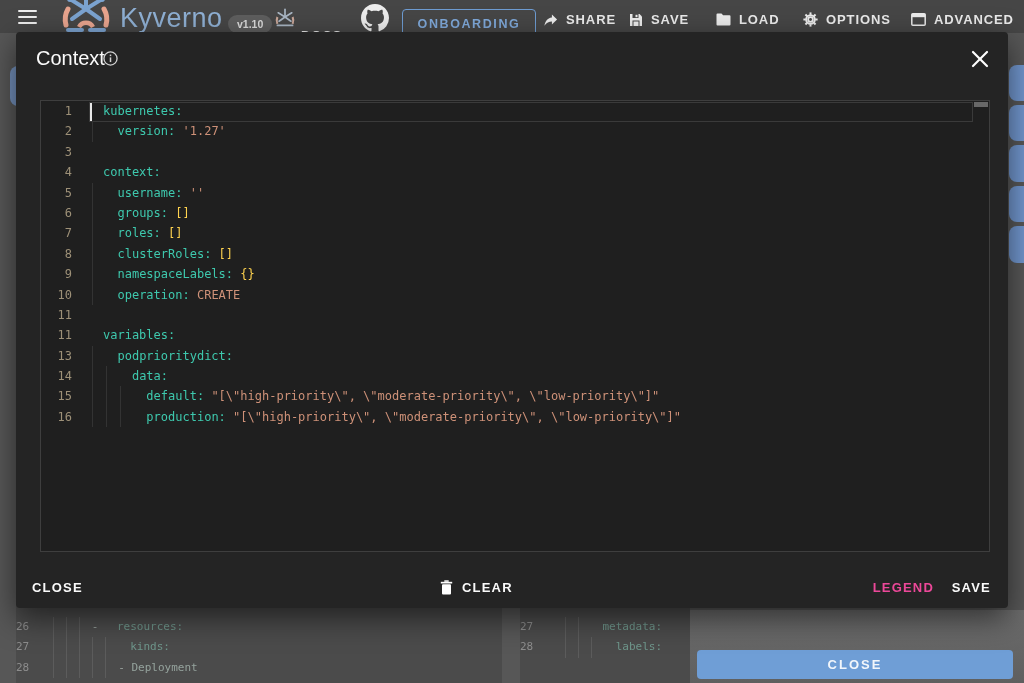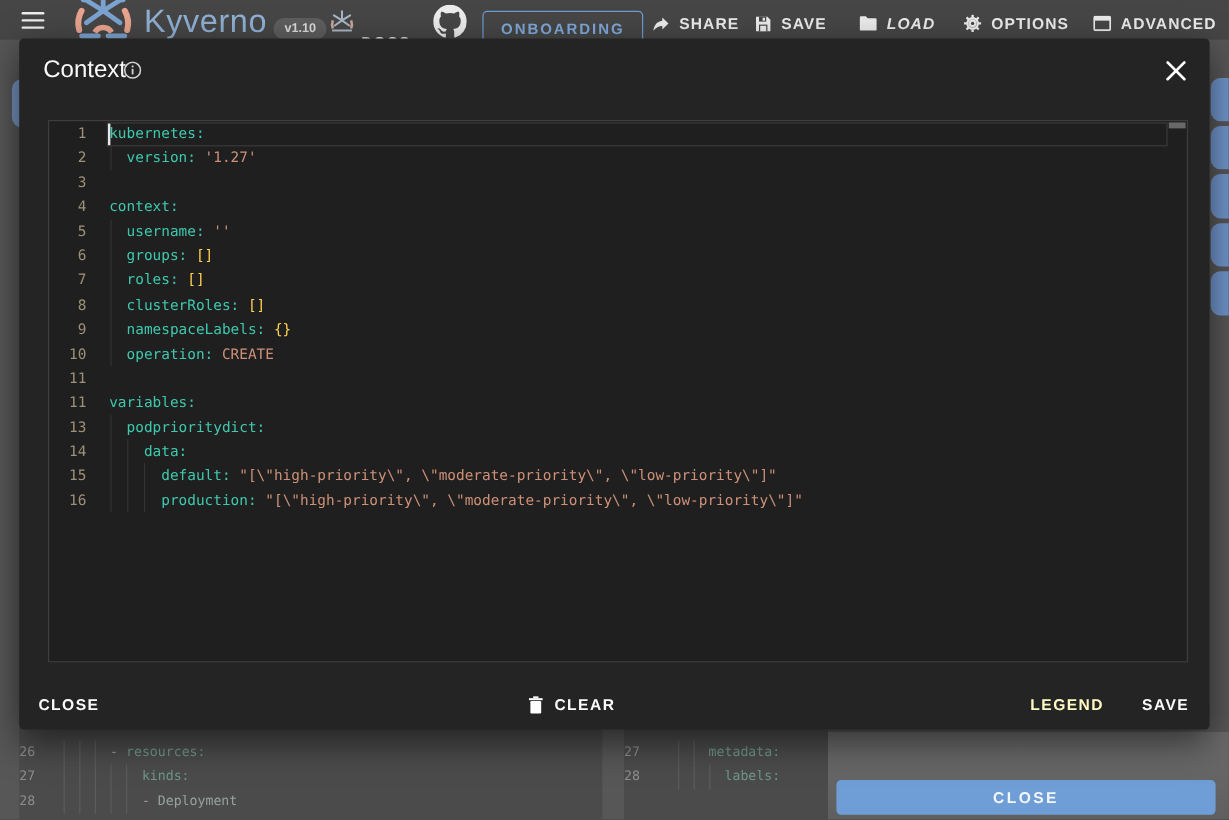--- a/index.html
+++ b/index.html
@@ -17,21 +17,21 @@
                   font-size:10.5px; font-weight:bold; padding:3px 9px; border-radius:9px; }
   .mini-logo { position:absolute; left:274px; top:6px; }
   .tb-item { position:absolute; top:12px; display:flex; align-items:center; gap:8px;
              font-size:13px; font-weight:bold; color:#ebebeb; letter-spacing:0.9px; cursor:pointer; }
   .docs-item { left:301px; top:28px; }
   .gh { position:absolute; left:361px; top:4px; }
   .onboarding-btn { position:absolute; left:402px; top:9px; width:134px; height:29px;
                     border:1.5px solid #6e9cd2; border-radius:4px; background:transparent;
                     color:#7fa9da; font-size:12.5px; font-weight:bold; letter-spacing:1.6px;
                     text-align:center; line-height:26px; cursor:pointer; }
-  .act-share{left:543px;} .act-save{left:629px;} .act-load{left:716px;font-style:italic;} .act-options{left:803px;} .act-advanced{left:911px;}
+  .act-share{left:543px;} .act-save{left:629px;} .act-load{left:716px;} .act-options{left:803px;} .act-advanced{left:911px;}
   .tb-item svg { flex:0 0 auto; }
 
   
   .bg-editor { position:absolute; background:#4b4b4b; z-index:1; overflow:hidden;
                font-family:"DejaVu Sans Mono", monospace; font-size:11px; }
   #bg-left  { left:16px;  top:595px; width:486px; height:88px; padding-top:22px; }
   #bg-right { left:520px; top:595px; width:170px; height:88px; padding-top:22px; }
   .bg-editor .cl { position:relative; height:20.4px; line-height:20.4px; white-space:pre; }
   .bg-editor .gut { display:inline-block; text-align:left; padding-right:11px; color:#8d8d8d; }
   #bg-left  .gut { width:36px; }
@@ -56,33 +56,33 @@
   .modal-title { position:absolute; left:20px; top:15px; font-size:20px; color:#fafafa; font-weight:400; }
   .info-icon { position:absolute; left:87px; top:19px; cursor:pointer; }
   .close-x { position:absolute; left:952px; top:15px; width:24px; height:24px; cursor:pointer; }
 
   .ctx-editor { position:absolute; left:24px; top:68px; width:950px; height:452px;
                 background:#1f1f1f; border:1px solid #3e3e3e; overflow:hidden;
                 font-family:"DejaVu Sans Mono", monospace; font-size:12px; }
   .ctx-editor .cl { position:relative; height:20.4px; line-height:20.4px; white-space:pre; }
   .ctx-editor .gut { display:inline-block; width:50px; text-align:right; padding-right:19px; color:#9e9178; }
   .ctx-editor .guide { position:absolute; top:0; bottom:0; width:1px; background:#333333; }
-  .tok-key{color:#3ec9ae;} .tok-str{color:#ce9178;} .tok-br{color:#ffd34f;} .tok-pl{color:#d4d4d4;}
+  .tok-key{color:#3ec9ae;padding-left:12px;} .tok-str{color:#ce9178;} .tok-br{color:#ffd34f;} .tok-pl{color:#d4d4d4;}
   .cur-line { position:absolute; left:48px; right:16px; top:1px; height:20px;
               border:1px solid #3a3a3a; pointer-events:none; }
   .cursor { position:absolute; left:49px; top:2px; width:1.5px; height:18px; background:#e8e8e8; }
   .scroll-thumb { position:absolute; right:1px; top:1px; width:14px; height:5px; background:#686868; }
 
   .modal-footer { position:absolute; left:0; bottom:0; width:100%; height:40px; }
   .mf-btn { position:absolute; top:12px; background:none; border:none; cursor:pointer;
             font-family:"Liberation Sans", sans-serif; font-size:13px; font-weight:bold;
             letter-spacing:1.2px; color:#fafafa; }
   .mf-close { left:16px; }
   .mf-clear { left:424px; display:flex; align-items:center; gap:9px; }
-  .mf-legend { right:88px; color:#fef9c3;text-align:right; }
+  .mf-legend { right:74px; color:#ec4899;text-align:right; }
   .mf-save { right:17px; }
 </style>
 </head>
 <body>
 
 <div id="page">
 
   <div class="bg-editor" id="bg-left">
       <div class="cl"><span class="guide" style="left: 36.5px;"></span><span class="guide" style="left: 49.74px;"></span><span class="guide" style="left: 62.98px;"></span><span class="gut">26</span><span>      </span><span class="tok-pl">- </span><span class="tok-key">resources:</span></div>
       <div class="cl"><span class="guide" style="left: 36.5px;"></span><span class="guide" style="left: 49.74px;"></span><span class="guide" style="left: 62.98px;"></span><span class="guide" style="left: 76.22px;"></span><span class="guide" style="left: 89.46px;"></span><span class="gut">27</span><span>          </span><span class="tok-key">kinds:</span></div>

